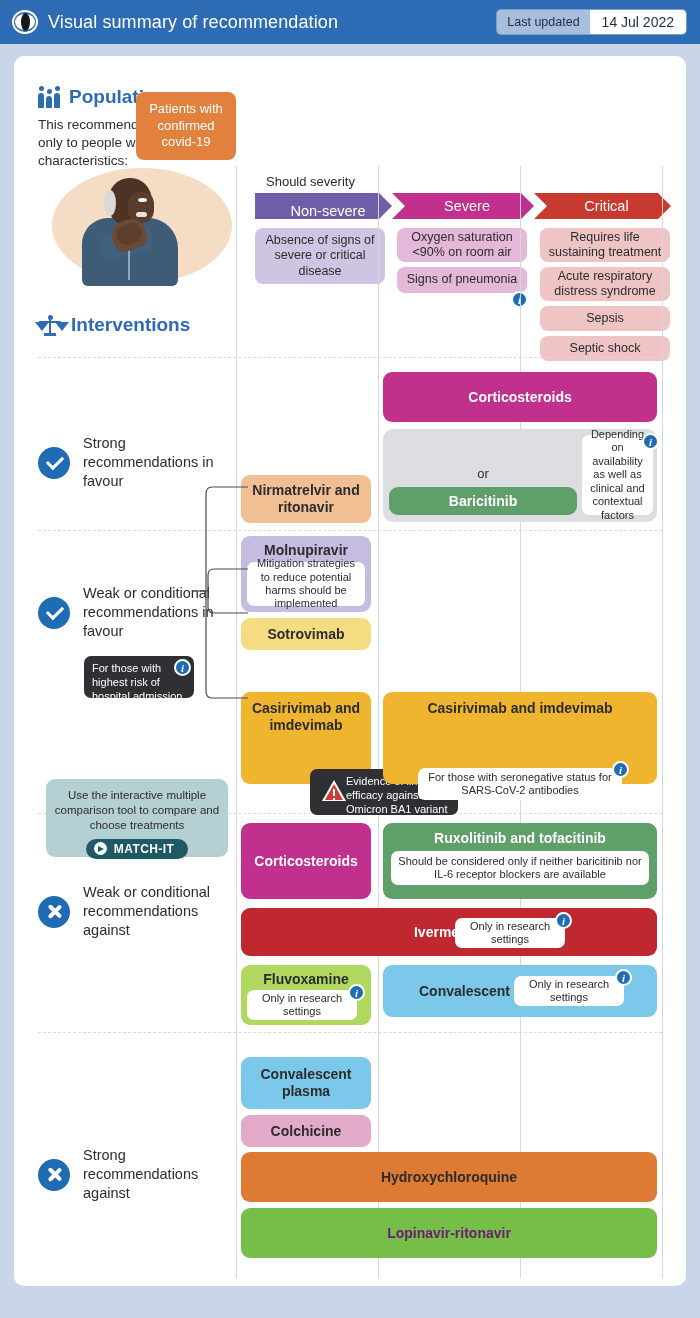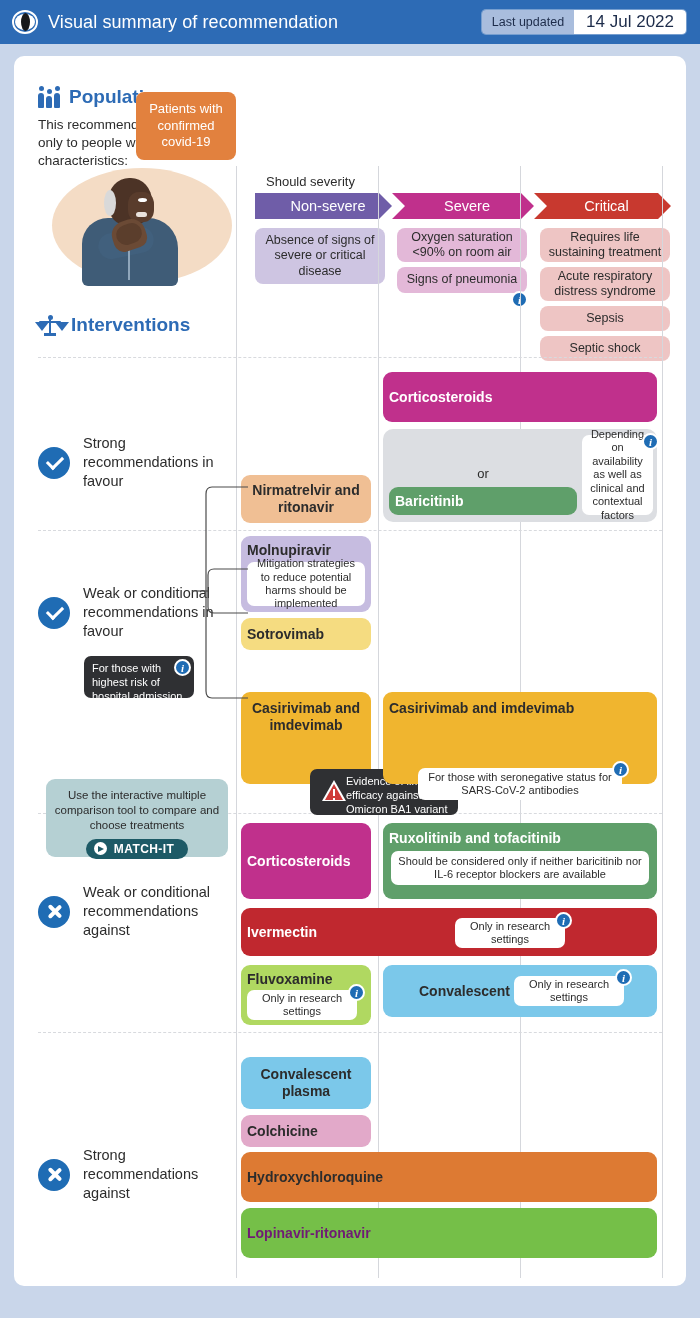--- a/index.html
+++ b/index.html
@@ -39,21 +39,21 @@
   .updated{
     position:absolute;right:14px;top:10px;height:24px;
     display:flex;align-items:stretch;border-radius:4px;overflow:hidden;
     box-shadow:0 0 0 1px rgba(255,255,255,.35);
   }
   .updated-label{
     background:#a9bddd;color:#1d2c4a;font-size:12.5px;
     display:flex;align-items:center;padding:0 10px;
   }
   .updated-value{
-    background:#ffffff;color:#1d2c4a;font-size:17px;
+    background:#ffffff;color:#1d2c4a;font-size:14px;
     display:flex;align-items:center;padding:0 12px;
   }
   
   .card{
     position:absolute;left:14px;top:56px;width:672px;height:1230px;
     background:#ffffff;border-radius:10px;
   }
   
   .sect-head{position:absolute;display:flex;align-items:center;gap:9px;}
   .sect-head .title{color:#2d6bb5;font-size:19px;font-weight:bold;}
@@ -103,21 +103,21 @@
   .sev-title{
     position:absolute;left:252px;top:118px;font-size:13px;color:#2c2c2c;
   }
   .arrow{
     position:absolute;top:137px;height:26px;
     display:flex;align-items:center;justify-content:center;
     color:#ffffff;font-size:14.5px;
     clip-path:polygon(0 0, calc(100% - 13px) 0, 100% 50%, calc(100% - 13px) 100%, 0 100%, 13px 50%);
     padding-left:8px;box-sizing:border-box;
   }
-  .arrow.first{clip-path:polygon(0 0, calc(100% - 13px) 0, 100% 50%, calc(100% - 13px) 100%, 0 100%);padding-left:9px;}
+  .arrow.first{clip-path:polygon(0 0, calc(100% - 13px) 0, 100% 50%, calc(100% - 13px) 100%, 0 100%);padding-left:9px;align-items:flex-end;}
   #arrow-0{left:241px;width:137px;background:#6f5da8;}
   #arrow-1{left:378px;width:142px;background:#c0308c;}
   #arrow-2{left:520px;width:137px;background:#c8392f;}
   
   .crit{
     position:absolute;border-radius:8px;text-align:center;
     font-size:12.5px;line-height:1.24;color:#2c2c2c;
     display:flex;align-items:center;justify-content:center;
     box-sizing:border-box;padding:4px 6px;
   }
@@ -139,21 +139,21 @@
   }
   .badge-ico.cross:before,.badge-ico.cross:after{
     content:"";position:absolute;left:14.5px;top:7.5px;width:3.6px;height:17px;
     background:#fff;border-radius:2px;
   }
   .badge-ico.cross:before{transform:rotate(45deg);}
   .badge-ico.cross:after{transform:rotate(-45deg);}
   
   .bar{
     position:absolute;border-radius:9px;box-sizing:border-box;
-    display:flex;align-items:center;justify-content:flex-start;
+    display:flex;align-items:center;justify-content:center;
     text-align:center;font-weight:bold;font-size:14px;
   }
   .bar .lbl{padding:0 6px;}
   
   .note-white{
     position:absolute;background:#ffffff;border-radius:7px;
     font-size:11px;line-height:1.22;color:#2c2c2c;text-align:center;
     display:flex;align-items:center;justify-content:center;
     box-sizing:border-box;padding:4px 6px;
   }

